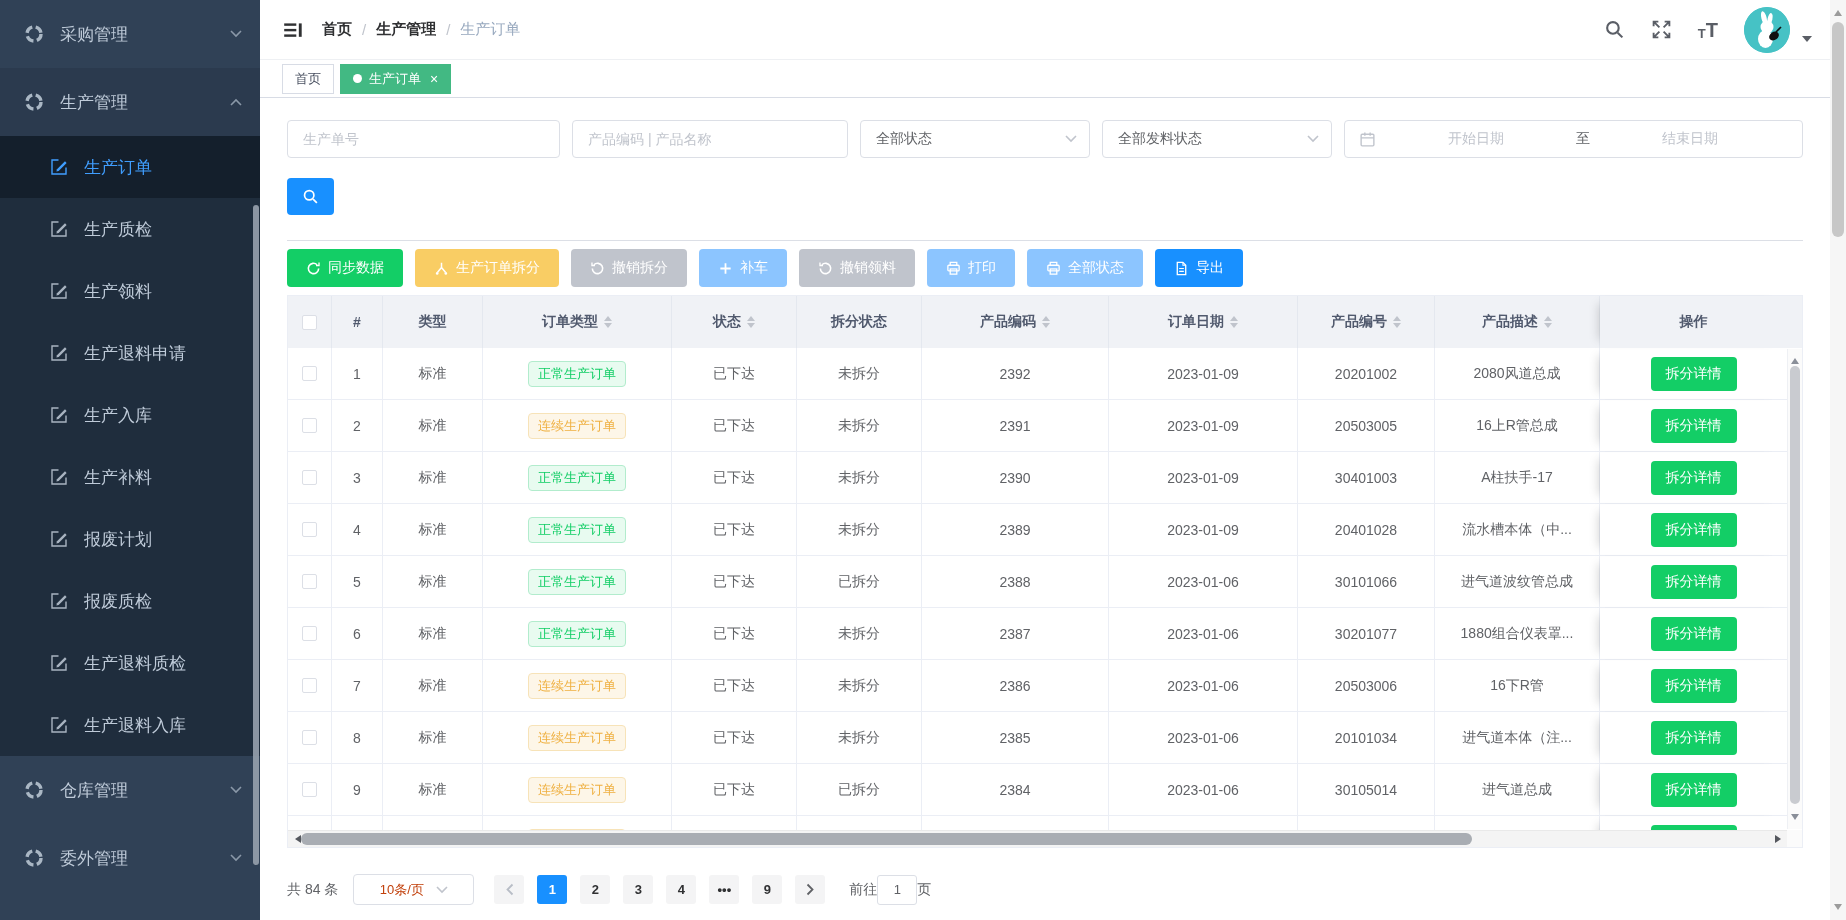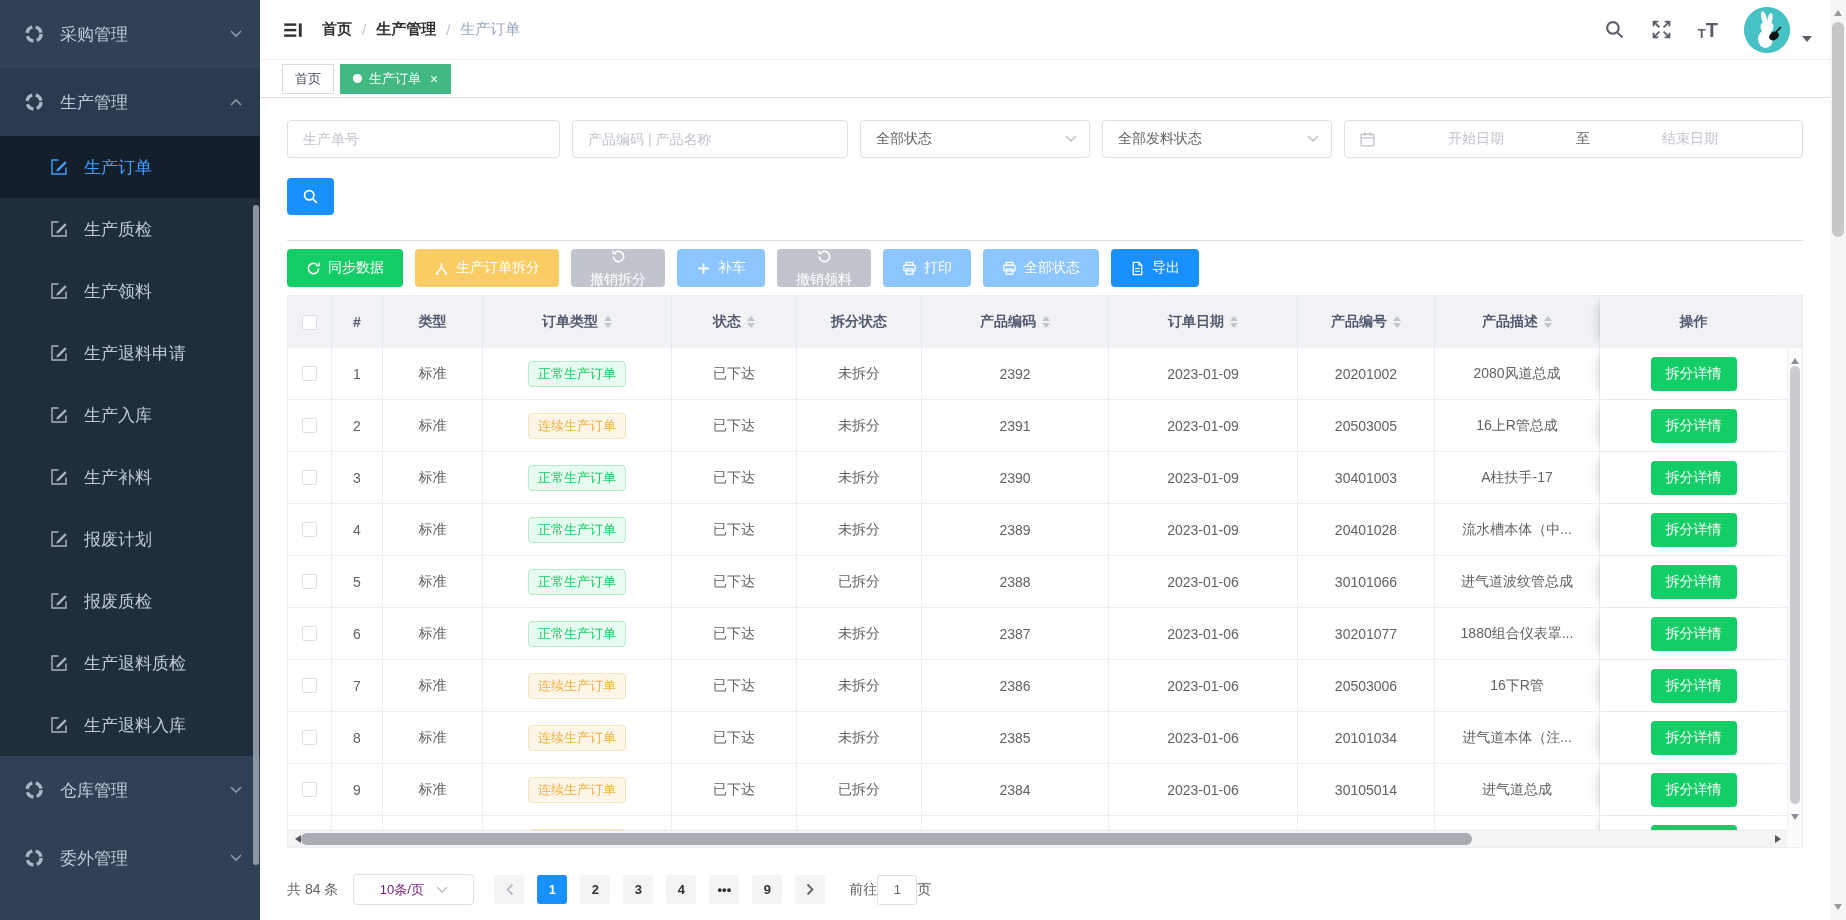--- a/index.html
+++ b/index.html
@@ -78,21 +78,21 @@
 
   .divider { margin-top:25px; border-top:1px solid #dcdfe6; }
 
   
   .toolbar { margin-top:8px; display:flex; gap:12px; }
   .tbtn { height:38px; border:none; border-radius:4px; color:#fff; font-size:14px;
     padding:0 19px; display:flex; align-items:center; gap:7px; cursor:pointer; white-space:nowrap; }
   .tbtn svg { width:15px; height:15px; display:block; }
   .tbtn.success { background:var(--success); }
   .tbtn.warning { background:var(--warning); }
-  .tbtn.disabled { background:var(--disabled_gray); cursor:not-allowed;flex-direction:column; }
+  .tbtn.disabled { background:var(--disabled_gray); cursor:not-allowed; }
   .tbtn.lightblue { background:var(--light_blue); }
   .tbtn.primary { background:var(--accent); }
 
   
   .table-wrap { margin-top:8px; width:1516px; border:1px solid #ebeef5; position:relative; background:#fff; }
   .thead { display:flex; height:52px; background:#f0f2f6; }
   .hcell { display:flex; align-items:center; justify-content:center; font-size:14px; color:#515a6e;
     font-weight:600; border-right:1px solid #e4e8ef; height:100%; flex:none; }
   .tbody { height:499px; overflow:hidden; }
   .trow { display:flex; height:52px; border-bottom:1px solid #ebeef5; background:#fff; }
@@ -120,21 +120,21 @@
   .hs-l, .hs-r { position:absolute; top:4px; width:0; height:0; border:4.5px solid transparent; }
   .hs-l { left:3px; border-right:6px solid #55585e; }
   .hs-r { right:3px; border-left:6px solid #55585e; }
   .hs-thumb { position:absolute; left:13px; top:2px; height:12px; width:1171px; background:#a9adb3; border-radius:6px; }
   .hcorner { position:absolute; right:0; bottom:0; width:15px; height:17px; background:#fbfbfb; z-index:3; }
 
   
   .pagination { margin-top:26px; display:flex; align-items:center; font-size:13px; color:#606266; }
   .pg-total { margin-right:15px; font-size:14px; }
   .psize { width:121px; height:31px; border:1px solid #dcdfe6; border-radius:4px; display:flex;
-    align-items:center; justify-content:center; gap:12px; margin-right:20px; cursor:pointer; color:#701a75; }
+    align-items:center; justify-content:center; gap:12px; margin-right:20px; cursor:pointer; color:#c2410c; }
   .pager { display:flex; align-items:center; gap:13px; }
   .pg { min-width:30px; height:29px; background:#f4f4f5; border-radius:3px; display:flex; align-items:center;
     justify-content:center; font-weight:600; color:#303133; font-size:13px; padding:0 4px; cursor:pointer; }
   .pg.active { background:var(--accent); color:#fff; }
   .pg .nv { width:9px; height:13px; } .pg .nv svg { width:9px; height:13px; display:block; }
   .pg.prev { color:#b8bdc6; }
   .goto { margin-left:24px; display:flex; align-items:center; gap:0; font-size:14px; }
   .goto-input { width:40px; height:30px; border:1px solid #dcdfe6; border-radius:3px; text-align:center;
     font-size:13px; color:#606266; outline:none; }
 

